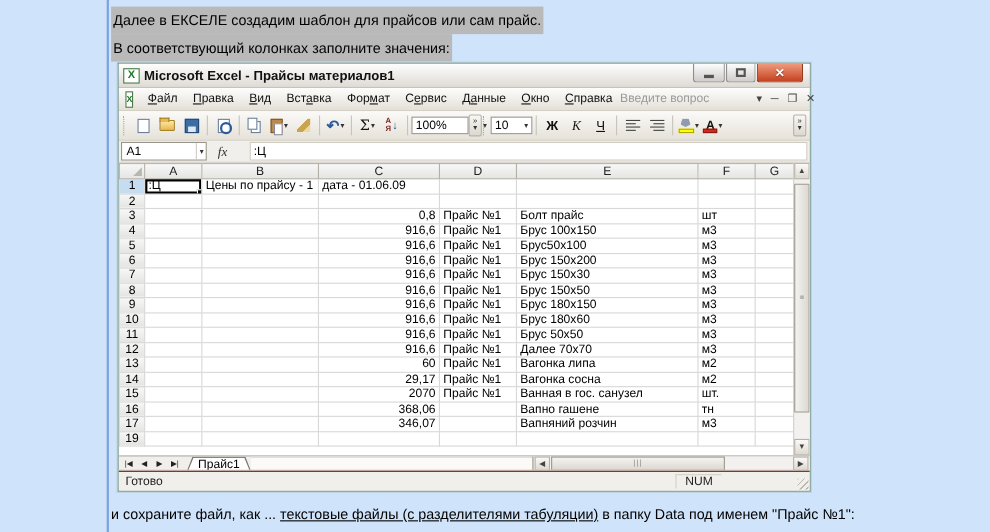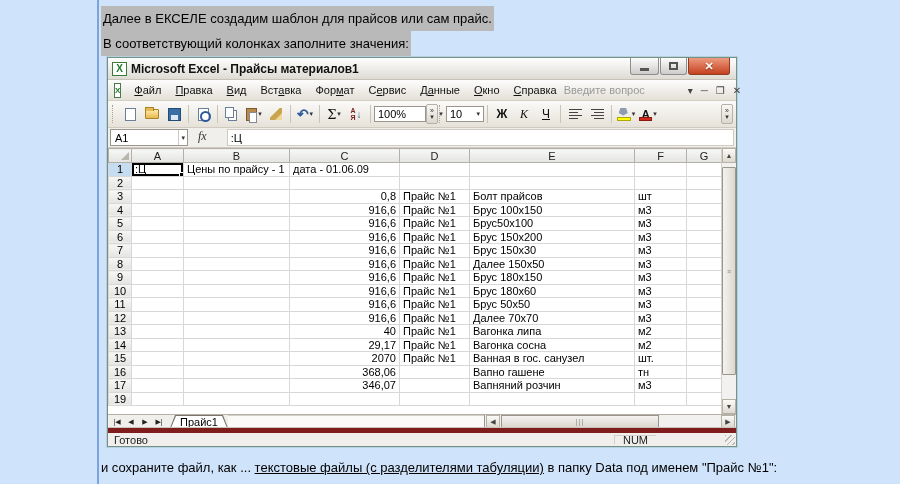--- a/index.html
+++ b/index.html
@@ -82,21 +82,21 @@
   .i-fill { width:14px; height:13px; position:relative; }
   .i-fill .bucket { position:absolute; top:0; left:2px; width:9px; height:8px; background:#8f9bb0; clip-path:polygon(20% 0,80% 0,100% 70%,50% 100%,0 70%); }
   .i-fill .bar { position:absolute; bottom:0; left:0; width:14px; height:4px; background:#ffff00; border:1px solid #b0a800; }
   .i-fontcolor { width:13px; height:13px; position:relative; text-align:center; }
   .i-fontcolor .a { font-weight:bold; font-size:11px; line-height:9px; color:#111; }
   .i-fontcolor .bar { position:absolute; bottom:0; left:0; width:13px; height:4px; background:#d02a1e; border:1px solid #8a1a10; }
   .chev { width:12px; height:20px; border:1px solid #b5b1a7; border-radius:2px; background:linear-gradient(#f8f7f4,#dcd8cf);
     display:flex; flex-direction:column; align-items:center; justify-content:center; font-size:7px; color:#333; line-height:6px; }
 
   
-  .formulabar { height:20px; background:#f1efec; border-bottom:1px solid #cfcbc1; display:flex; align-items:flex-start; padding:1px 2px; }
+  .formulabar { height:20px; background:#f1efec; border-bottom:1px solid #cfcbc1; display:flex; align-items:flex-end; padding:1px 2px; }
   .namebox { width:78px; height:17px; background:#fff; border:1px solid #9a968c; display:flex; align-items:center; padding-left:4px; }
   .namebox .nb-text { flex:1; }
   .namebox .dd { border-left:1px solid #cfcbc1; padding:0 2px; height:100%; display:flex; align-items:center; }
   .fx { font-style:italic; font-family:"Liberation Serif",serif; color:#333; padding:0 20px 0 10px; font-size:12px; }
   .fval { flex:1; height:17px; background:#fff; border:1px solid #cfcbc1; display:flex; align-items:center; padding-left:3px; }
 
   
   .gridwrap { flex:1; position:relative; background:#fff; overflow:hidden; }
   .vscroll { position:absolute; right:0; top:0; bottom:0; width:15px; background:#f2f1ef; border-left:1px solid #d3d0c9;
     display:flex; flex-direction:column; }
@@ -127,21 +127,21 @@
     display:flex; align-items:center; justify-content:center; font-size:11px; color:#000; }
   .tab-rest { flex:1; border-bottom:0; background:#fbfaf8; border-top:1px solid #d3d0c9; }
   .hscroll { width:252px; display:flex; align-items:center; background:#f2f1ef; border-left:1px solid #9a968c; padding:0 1px; }
   .hs-btn { width:14px; height:13px; border:1px solid #b5b1a7; background:linear-gradient(#fbfaf8,#ddd9d0); font-size:7px; color:#444;
     display:flex; align-items:center; justify-content:center; }
   .hs-thumb { width:158px; height:13px; border:1px solid #9a968c; background:linear-gradient(#f4f3f1,#dcd8d0); margin-left:1px;
     display:flex; align-items:center; justify-content:center; font-size:7px; color:#888; letter-spacing:1px; }
   .hs-spacer { flex:1; }
 
   
-  .statusbar { height:18px; background:#f1efec; border-top:5px solid #7f1d1d; box-shadow:0 -1px 0 #c9c5bb;
+  .statusbar { height:18px; background:#f1efec; border-top:1px solid #7f1d1d; box-shadow:0 -1px 0 #c9c5bb;
     display:flex; align-items:center; font-size:11px; color:#222; padding:0 6px; position:relative; }
   .status-num { position:absolute; right:80px; top:2px; bottom:2px; display:flex; align-items:center; padding:0 8px;
     border:1px solid #d3d0c9; border-right:none; border-bottom:none; color:#222; }
   .resize-grip { position:absolute; right:1px; bottom:1px; width:10px; height:10px;
     background:repeating-linear-gradient(135deg,#b9b6ae 0 1px,transparent 1px 4px); }
 </style>
 </head>
 <body>
 
 <div id="screen">
@@ -347,21 +347,21 @@
               <td></td>
               <td></td>
               <td></td>
             </tr>
             <tr>
               <td class="rowhead">3</td>
               <td></td>
               <td></td>
               <td class="num">0,8</td>
               <td>Прайс №1</td>
-              <td>Болт прайсов</td>
+              <td>Болт прайс</td>
               <td>шт</td>
               <td></td>
             </tr>
             <tr>
               <td class="rowhead">4</td>
               <td></td>
               <td></td>
               <td class="num">916,6</td>
               <td>Прайс №1</td>
               <td>Брус 100x150</td>
@@ -397,21 +397,21 @@
               <td>Брус 150x30</td>
               <td>м3</td>
               <td></td>
             </tr>
             <tr>
               <td class="rowhead">8</td>
               <td></td>
               <td></td>
               <td class="num">916,6</td>
               <td>Прайс №1</td>
-              <td>Далее 150x50</td>
+              <td>Брус 150x50</td>
               <td>м3</td>
               <td></td>
             </tr>
             <tr>
               <td class="rowhead">9</td>
               <td></td>
               <td></td>
               <td class="num">916,6</td>
               <td>Прайс №1</td>
               <td>Брус 180x150</td>
@@ -445,21 +445,21 @@
               <td class="num">916,6</td>
               <td>Прайс №1</td>
               <td>Далее 70x70</td>
               <td>м3</td>
               <td></td>
             </tr>
             <tr>
               <td class="rowhead">13</td>
               <td></td>
               <td></td>
-              <td class="num">40</td>
+              <td class="num">60</td>
               <td>Прайс №1</td>
               <td>Вагонка липа</td>
               <td>м2</td>
               <td></td>
             </tr>
             <tr>
               <td class="rowhead">14</td>
               <td></td>
               <td></td>
               <td class="num">29,17</td>

